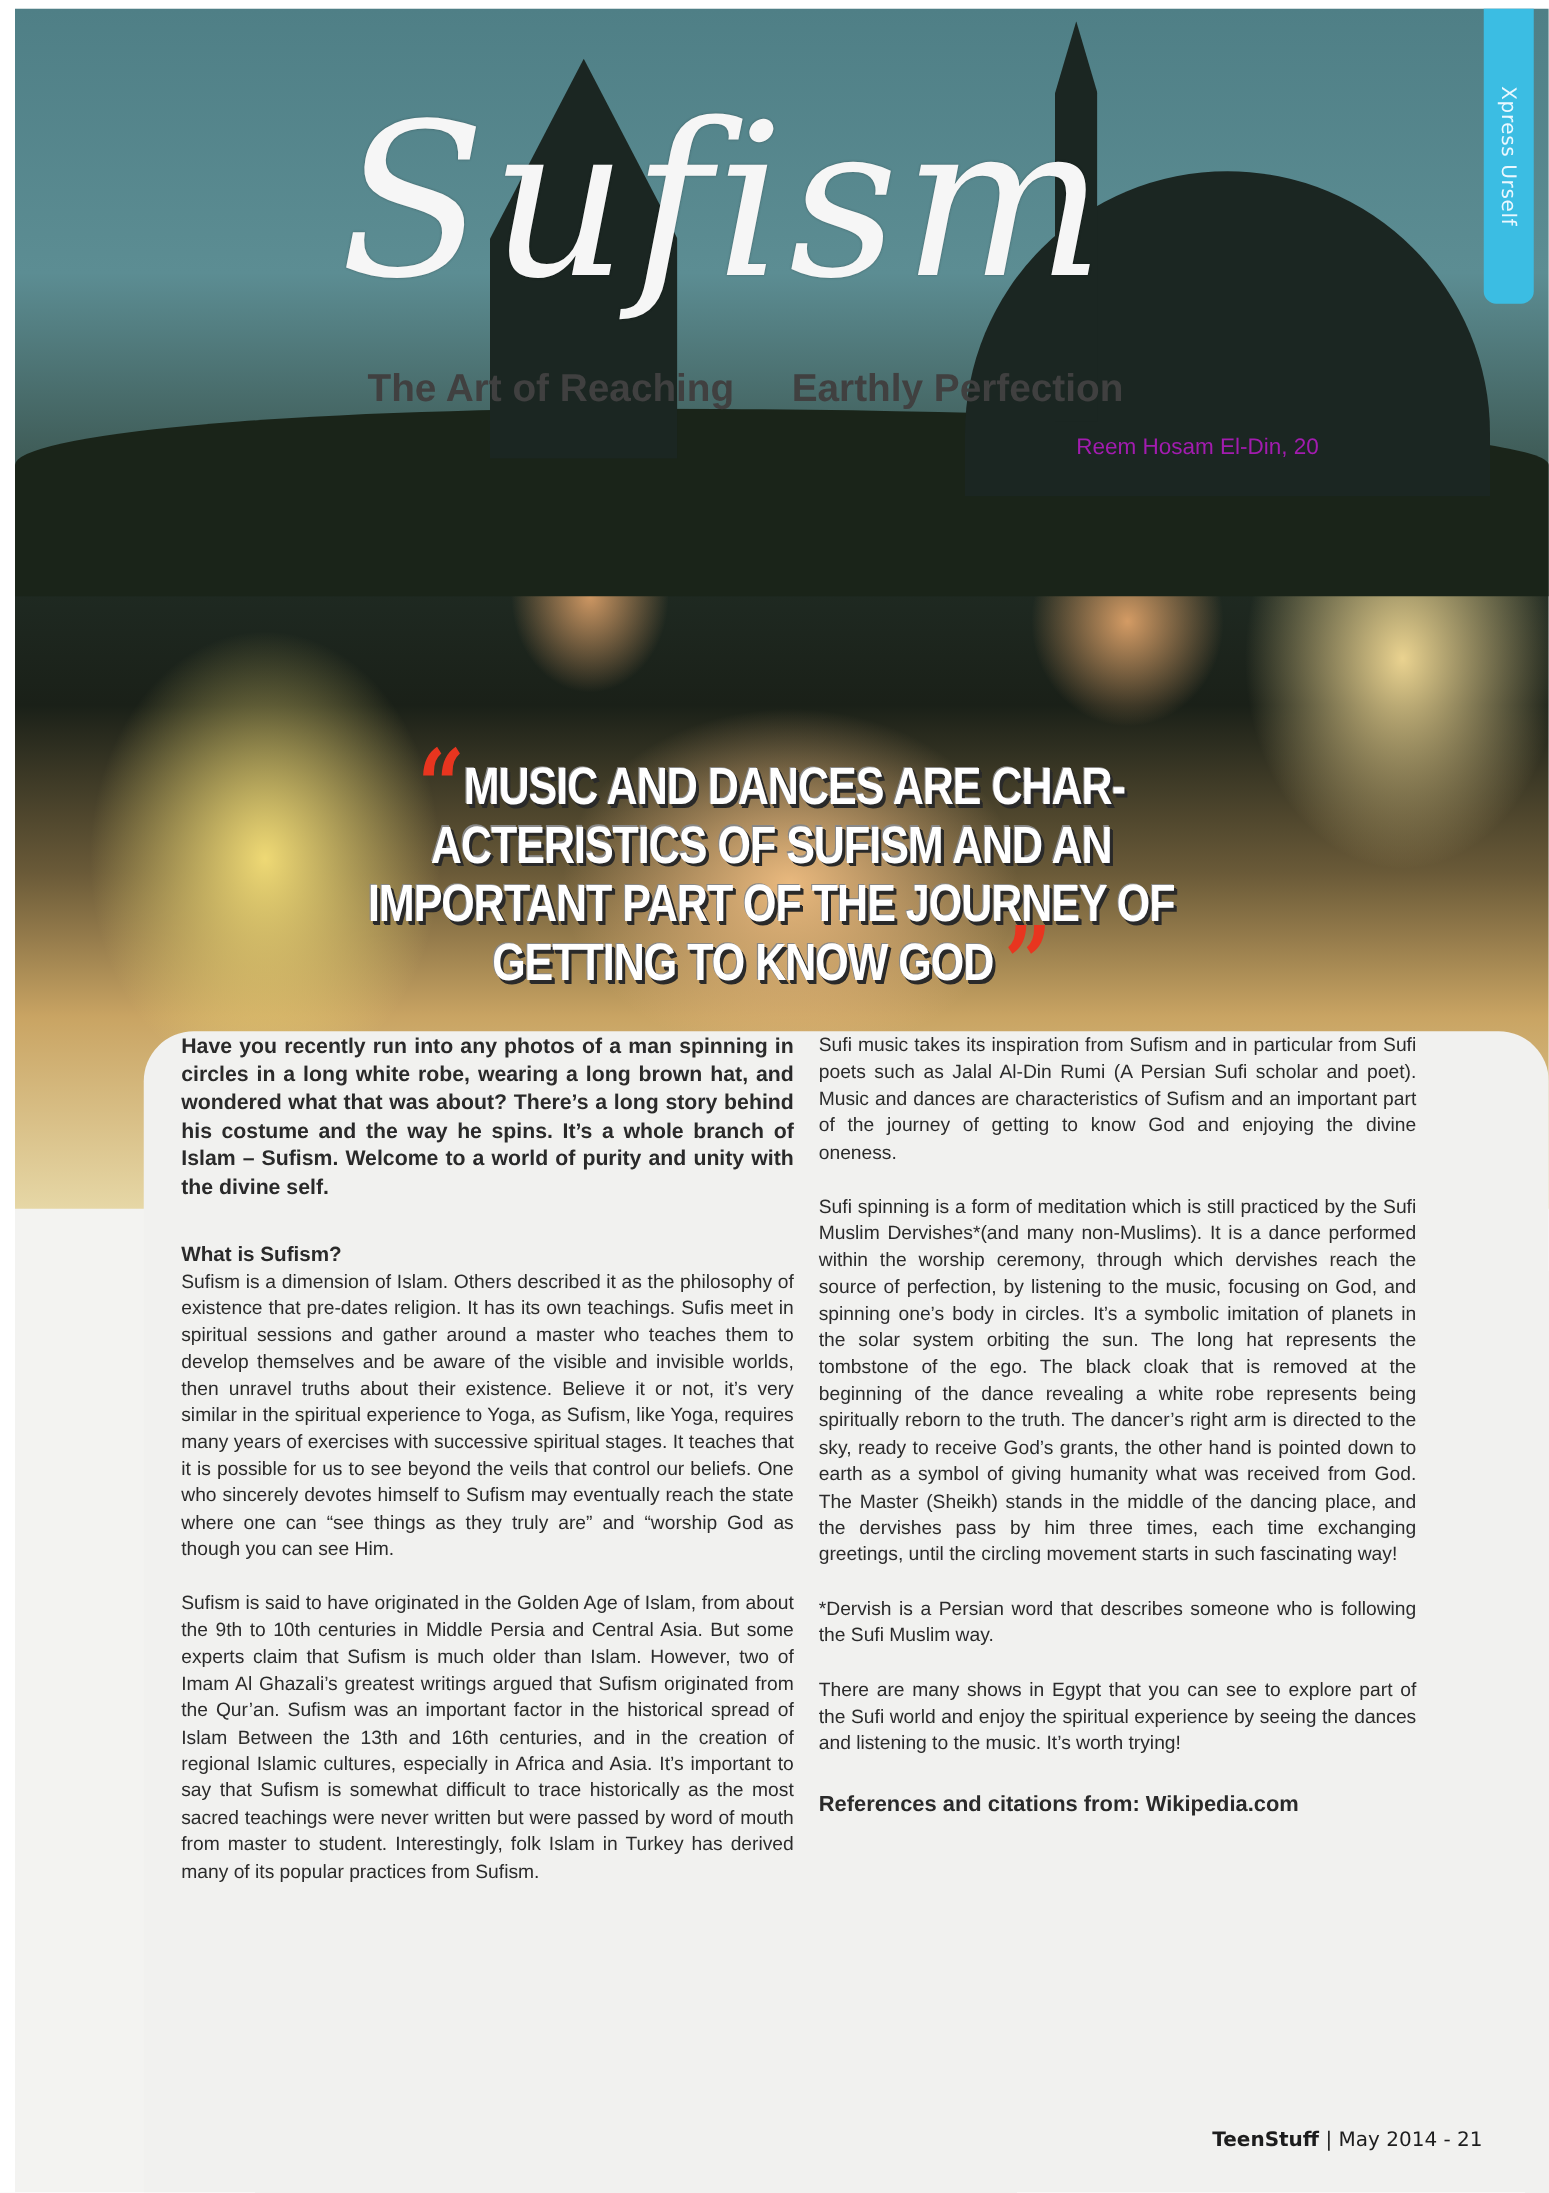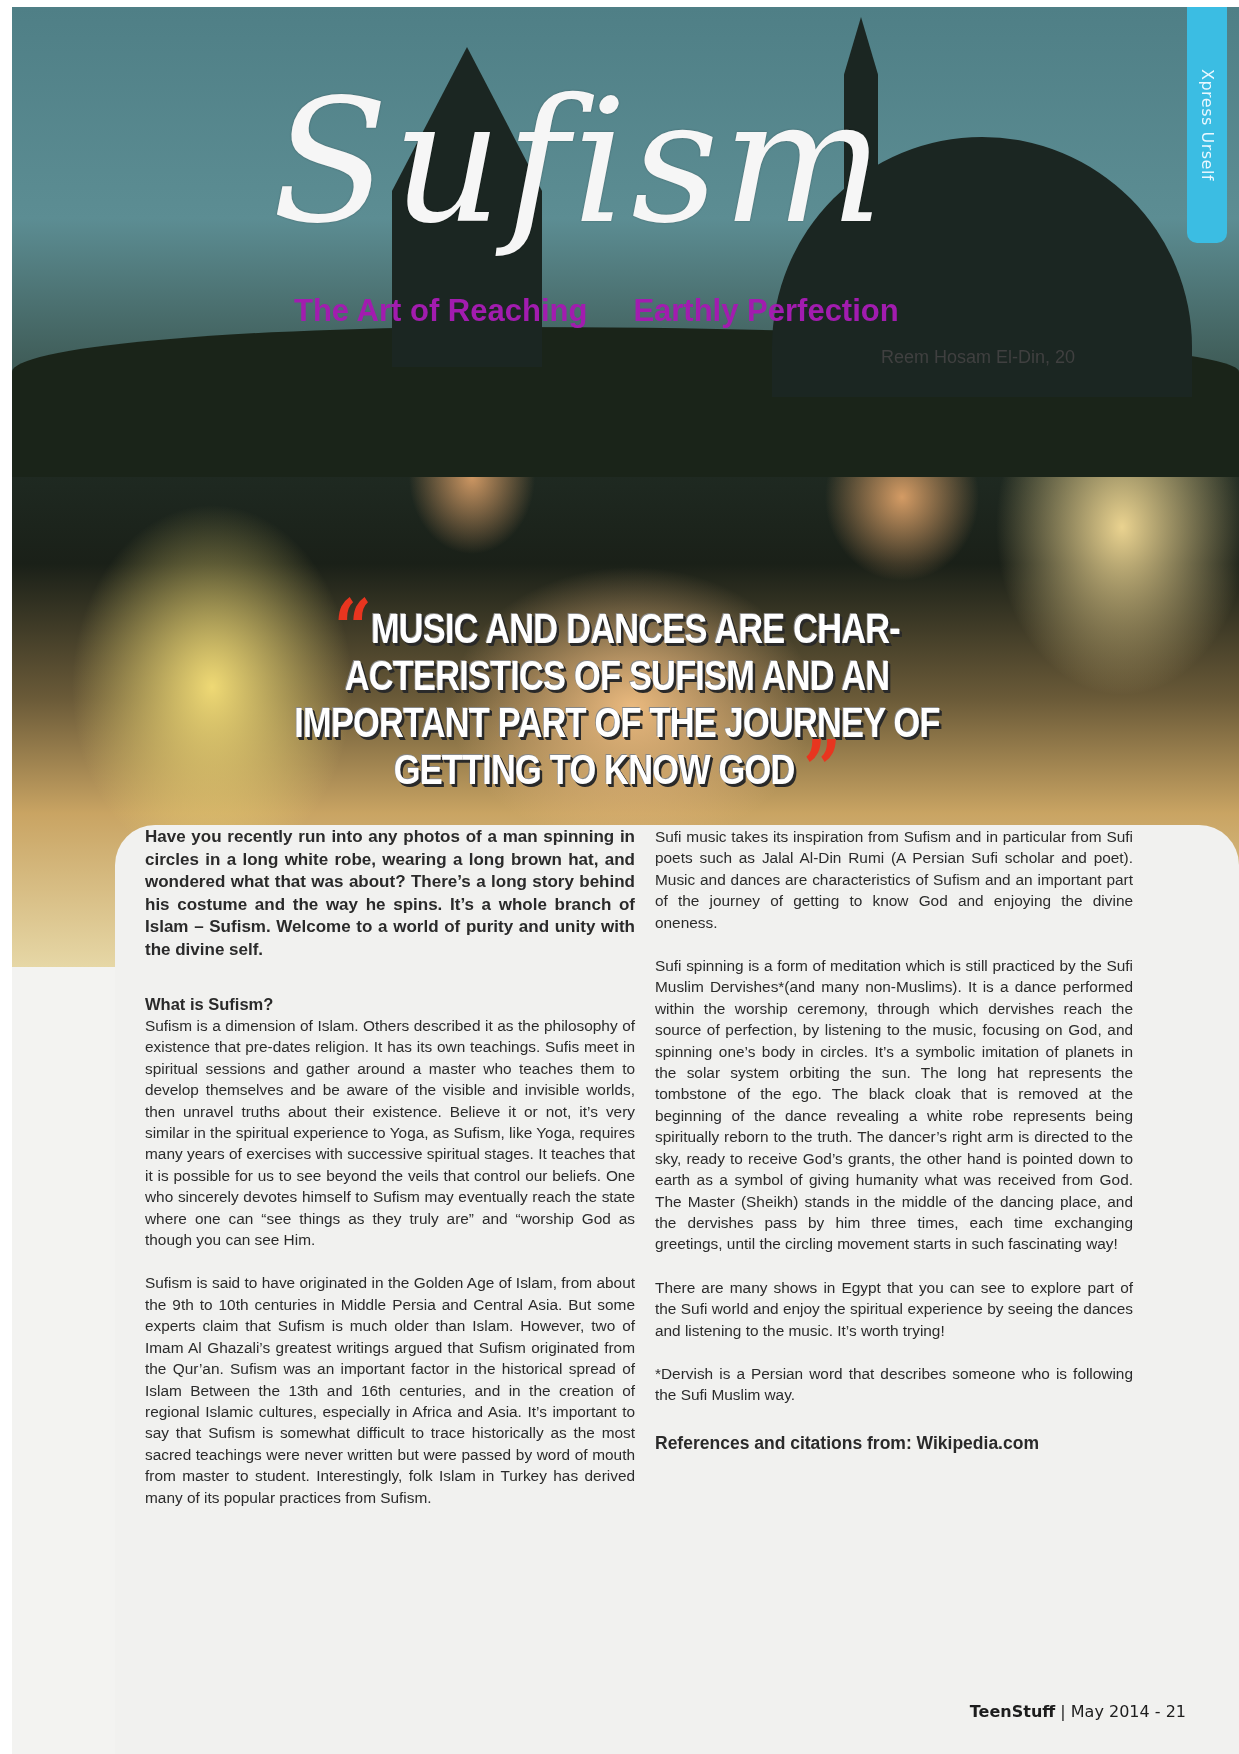--- a/index.html
+++ b/index.html
@@ -40,25 +40,25 @@
     }
 
     .title-script {
       position: absolute; left: 260px; top: 70px; width: 740px; height: 220px;
       font-family: "DejaVu Serif", serif; font-style: italic; font-weight: 300;
       font-size: 170px; color: #f6f6f6; letter-spacing: 4px; line-height: 1;
       text-shadow: 0 0 2px rgba(0,0,0,0.3);
     }
     .subtitle {
       position: absolute; left: 282px; top: 286px; font-size: 31px; font-weight: bold;
-      color: #a21caf; letter-spacing: 0px;
+      color: #404040; letter-spacing: 0px;
     }
     .subtitle .sep { display: inline-block; width: 46px; }
     .author {
-      position: absolute; right: 164px; top: 340px; font-size: 18px; color: #404040;
+      position: absolute; right: 184px; top: 340px; font-size: 18px; color: #a21caf;
     }
 
     .pull-quote {
       position: absolute; left: 190px; top: 598px; width: 830px;
       text-align: center; font-family: "Liberation Sans", sans-serif; font-weight: bold;
       font-size: 42px; line-height: 47px; color: #ffffff; letter-spacing: -1px;
       transform: scaleX(0.82); transform-origin: center top;
       text-shadow: 2px 2px 0 #2a2a2a, 3px 3px 0 #2a2a2a, -1px -1px 0 #888;
     }
     .pull-quote .q {
@@ -121,22 +121,22 @@
 <div class="col col-left">
   <p class="lead">Have you recently run into any photos of a man spinning in circles in a long white robe, wearing a long brown hat, and wondered what that was about? There’s a long story behind his costume and the way he spins. It’s a whole branch of Islam – Sufism. Welcome to a world of purity and unity with the divine self.</p>
   <h3 class="h">What is Sufism?</h3>
   <p class="p">Sufism is a dimension of Islam. Others described it as the philosophy of existence that pre-dates religion. It has its own teachings. Sufis meet in spiritual sessions and gather around a master who teaches them to develop themselves and be aware of the visible and invisible worlds, then unravel truths about their existence. Believe it or not, it’s very similar in the spiritual experience to Yoga, as Sufism, like Yoga, requires many years of exercises with successive spiritual stages. It teaches that it is possible for us to see beyond the veils that control our beliefs. One who sincerely devotes himself to Sufism may eventually reach the state where one can “see things as they truly are” and “worship God as though you can see Him.</p>
   <p class="p">Sufism is said to have originated in the Golden Age of Islam, from about the 9th to 10th centuries in Middle Persia and Central Asia. But some experts claim that Sufism is much older than Islam. However, two of Imam Al Ghazali’s greatest writings argued that Sufism originated from the Qur’an. Sufism was an important factor in the historical spread of Islam Between the 13th and 16th centuries, and in the creation of regional Islamic cultures, especially in Africa and Asia. It’s important to say that Sufism is somewhat difficult to trace historically as the most sacred teachings were never written but were passed by word of mouth from master to student. Interestingly, folk Islam in Turkey has derived many of its popular practices from Sufism.</p>
 </div>
 
 <div class="col col-right">
   <p class="p">Sufi music takes its inspiration from Sufism and in particular from Sufi poets such as Jalal Al-Din Rumi (A Persian Sufi scholar and poet). Music and dances are characteristics of Sufism and an important part of the journey of getting to know God and enjoying the divine oneness.</p>
   <p class="p">Sufi spinning is a form of meditation which is still practiced by the Sufi Muslim Dervishes*(and many non-Muslims). It is a dance performed within the worship ceremony, through which dervishes reach the source of perfection, by listening to the music, focusing on God, and spinning one’s body in circles. It’s a symbolic imitation of planets in the solar system orbiting the sun. The long hat represents the tombstone of the ego. The black cloak that is removed at the beginning of the dance revealing a white robe represents being spiritually reborn to the truth. The dancer’s right arm is directed to the sky, ready to receive God’s grants, the other hand is pointed down to earth as a symbol of giving  humanity what was received from God. The Master (Sheikh) stands in the middle of the dancing place, and the dervishes pass by him three times, each time exchanging greetings, until the circling movement starts in such fascinating way!</p>
+  <p class="p">*Dervish is a Persian word that describes someone who is following the Sufi Muslim way.</p>
   <p class="p">There are many shows in Egypt that you can see to explore part of the Sufi world and enjoy the spiritual experience by seeing the dances and listening to the music. It’s worth trying!</p>
-  <p class="p">*Dervish is a Persian word that describes someone who is following the Sufi Muslim way.</p>
   <p class="refs">References and citations from: Wikipedia.com</p>
 </div>
 
 <div class="footer">
   <span class="brand">TeenStuff</span>
   <span>|</span>
   <span>May 2014 - 21</span>
 </div>
 
 </body></html>

